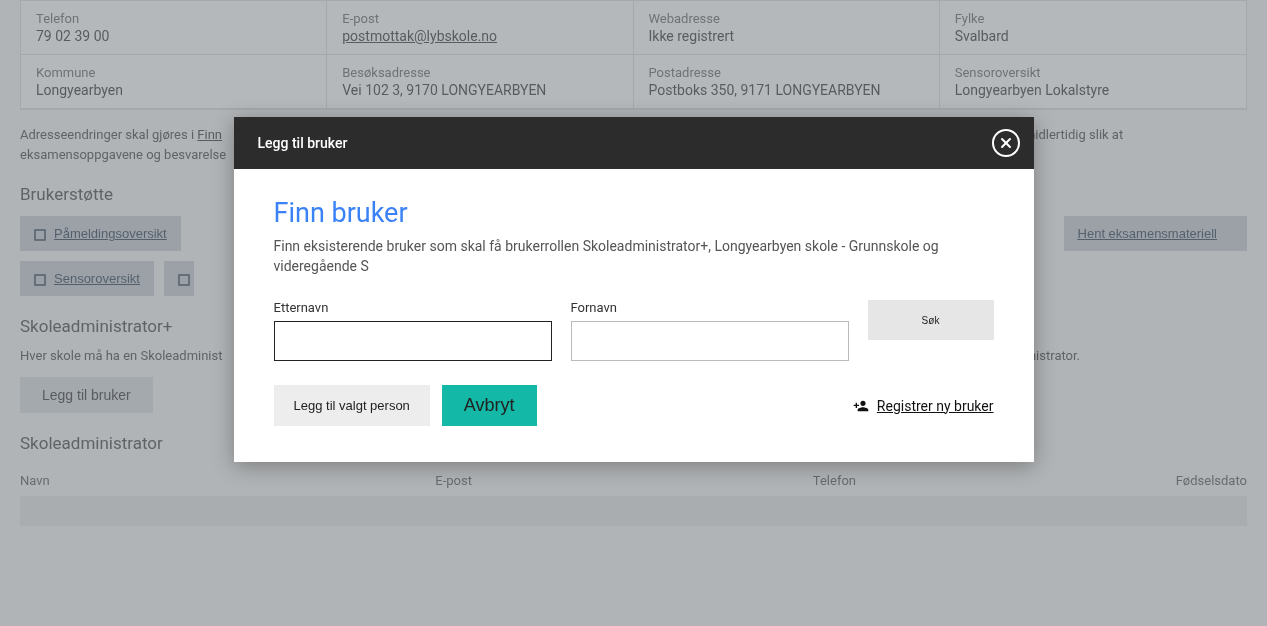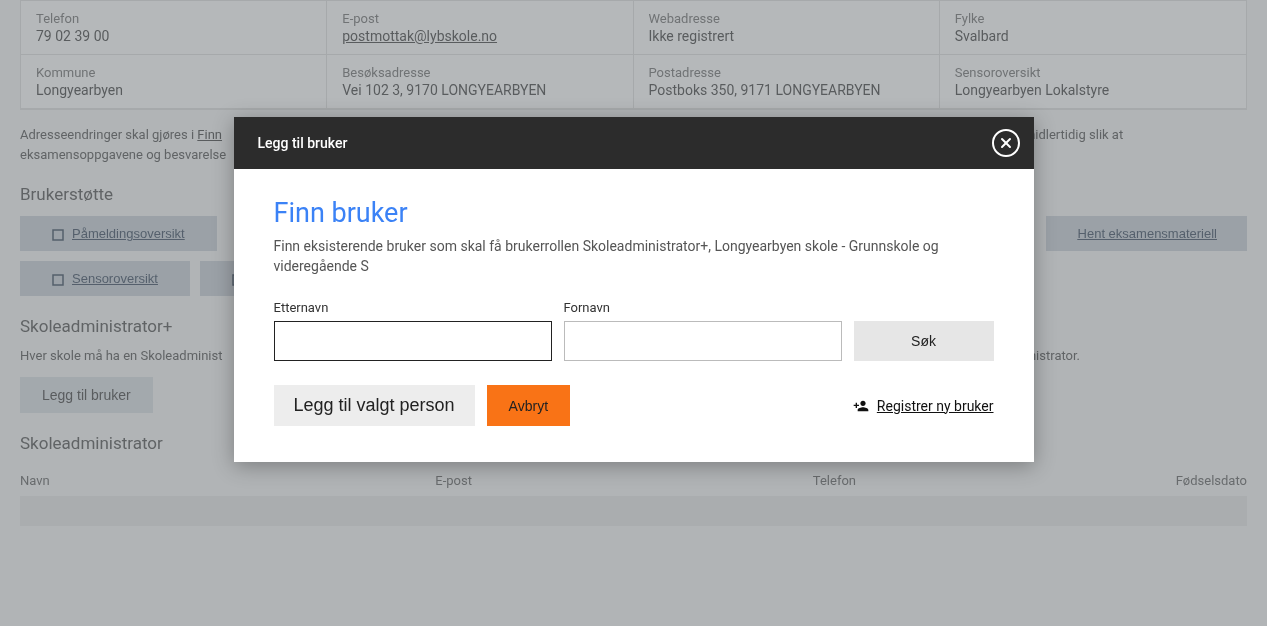--- a/index.html
+++ b/index.html
@@ -52,21 +52,21 @@
     .section-title {
       font-size: 17px;
       color: #444;
       margin: 20px 0 12px 0;
       font-weight: 400;
     }
     .btn-row { display: flex; gap: 10px; flex-wrap: wrap; margin-bottom: 10px; }
     .btn-gray {
       background: #c5cdd6;
       border: none;
-      padding: 10px 32px;
+      padding: 10px 14px;
       font-size: 13px;
       color: #2a3b52;
       cursor: pointer;
       display: inline-flex;
       align-items: center;
       gap: 8px;
       text-decoration: underline;
     }
     .btn-gray .icon { text-decoration: none; }
     .btn-dark {
@@ -140,63 +140,63 @@
       margin-bottom: 8px;
     }
     .modal-desc {
       font-size: 14px;
       color: #555;
       line-height: 1.4;
       margin-bottom: 24px;
     }
     .form-row {
       display: flex;
-      gap: 12px;
-      align-items: flex-end;
+      gap: 19px;
+      align-items: flex-start;
       margin-bottom: 24px;
     }
     .form-group { display: flex; flex-direction: column; }
     .form-label { font-size: 13px; color: #333; margin-bottom: 6px; }
     .form-input {
       border: 1px solid #bbb;
       padding: 10px 12px;
       font-size: 14px;
       width: 278px;
       height: 40px;
     }
     .form-input.focused { border: 1px solid #222; }
     .btn-search {
       background: #e6e6e6;
       border: none;
       padding: 0 20px;
       height: 40px;
       width: 140px;
-      font-size: 14px;
+      font-size: 10px;
       color: #222;
       cursor: pointer;
     }
     .action-row {
       display: flex;
       justify-content: space-between;
       align-items: center;
     }
     .action-left { display: flex; gap: 12px; }
     .btn-secondary {
       background: #ededed;
       border: none;
       padding: 10px 20px;
+      font-size: 13px;
+      color: #222;
+      cursor: pointer;
+    }
+    .btn-cancel {
+      background: #14b8a6;
+      border: none;
+      padding: 10px 22px;
       font-size: 18px;
-      color: #222;
-      cursor: pointer;
-    }
-    .btn-cancel {
-      background: #f97316;
-      border: none;
-      padding: 10px 22px;
-      font-size: 14px;
       color: #222;
       cursor: pointer;
     }
     .register-link {
       display: inline-flex;
       align-items: center;
       gap: 8px;
       color: #111;
       font-size: 14px;
       cursor: pointer;

